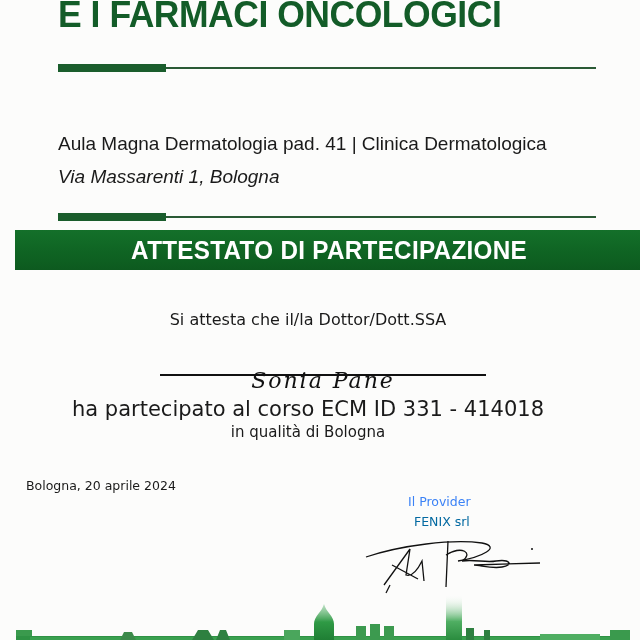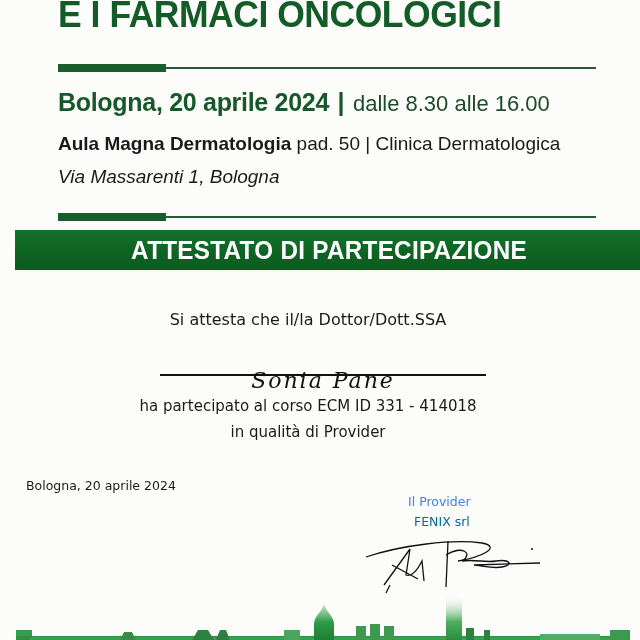--- a/index.html
+++ b/index.html
@@ -79,21 +79,21 @@
     }
     .venue-line {
       position: absolute;
       left: 58px;
       top: 133px;
       white-space: nowrap;
       font-family: "Liberation Sans", sans-serif;
       font-size: 19px;
       color: #1a1a1a;
     }
-    .venue-line .venue-name { font-weight: bold; text-align: right; }
+    .venue-line .venue-name { font-weight: normal; text-align: right; }
     .address-line {
       position: absolute;
       left: 58px;
       top: 166px;
       font-family: "Liberation Sans", sans-serif;
       font-style: italic;
       font-size: 19px;
       color: #1a1a1a;
       white-space: nowrap;
       text-align: center;
@@ -152,21 +152,21 @@
       margin-top: 24px;
     }
     .name-underline {
       position: absolute;
       left: 0;
       right: 0;
       bottom: 2px;
       height: 2px;
       background: #111;
     }
-    .course-line { top: 397px; font-size: 15px; }
+    .course-line { top: 397px; font-size: 21px; }
     .role-line { top: 423px; font-size: 15px; }
 
     .place-date {
       position: absolute;
       left: 26px;
       top: 478px;
       font-family: "DejaVu Sans", sans-serif;
       font-size: 12.5px;
       color: #1a1a1a;
       white-space: nowrap;
@@ -210,28 +210,23 @@
 
 <div class="page">
 
   <div class="title">E I FARMACI ONCOLOGICI</div>
 
   <div class="rule rule-top">
     <div class="thick"></div>
     <div class="thin"></div>
   </div>
 
-  <div class="event-date-line">
-    <span class="date">Bologna, 20 aprile 2024</span>
-    <span class="sep">|</span>
-    <span class="hours">dalle 8.30 alle 16.00</span>
-  </div>
 
   <div class="venue-line">
-    <span class="venue-name">Aula Magna Dermatologia</span><span class="venue-detail"> pad. 50  | Clinica Dermatologica</span>
+    <span class="venue-name">Aula Magna Dermatologia</span><span class="venue-detail"> pad. 41  | Clinica Dermatologica</span>
   </div>
 
   <div class="address-line">Via Massarenti 1, Bologna</div>
 
   <div class="rule rule-bottom">
     <div class="thick"></div>
     <div class="thin"></div>
   </div>
 
   <div class="banner">
@@ -239,21 +234,21 @@
   </div>
 
   <div class="body-text attest-line">Si attesta che il/la Dottor/Dott.SSA</div>
 
   <div class="name-line-wrap">
     <div class="name-handwritten">Sonia Pane</div>
     <div class="name-underline"></div>
   </div>
 
   <div class="body-text course-line">ha partecipato al corso ECM ID 331 - 414018</div>
-  <div class="body-text role-line">in qualità di Provider</div>
+  <div class="body-text role-line">in qualità di Bologna</div>
 
   <div class="place-date">Bologna, 20 aprile 2024</div>
 
   <div class="provider-label">Il Provider</div>
   <div class="provider-name">FENIX srl</div>
 
   <svg class="signature" viewBox="0 0 180 60">
     <path d="M4 22 C 40 10, 90 4, 120 8 C 140 12, 120 22, 96 26" fill="none" stroke="#111" stroke-width="1.3"></path>
     <path d="M22 50 L 48 14 M 30 30 L 56 44 M 48 14 L 44 40 C 50 42, 56 34, 60 26 L 62 46" fill="none" stroke="#111" stroke-width="1.3"></path>
     <path d="M86 6 L 84 52 M 84 20 C 100 10, 112 18, 100 26 C 112 24, 124 28, 134 26 C 148 24, 152 30, 140 32 C 130 34, 118 30, 112 30 L 178 28" fill="none" stroke="#111" stroke-width="1.3"></path>

